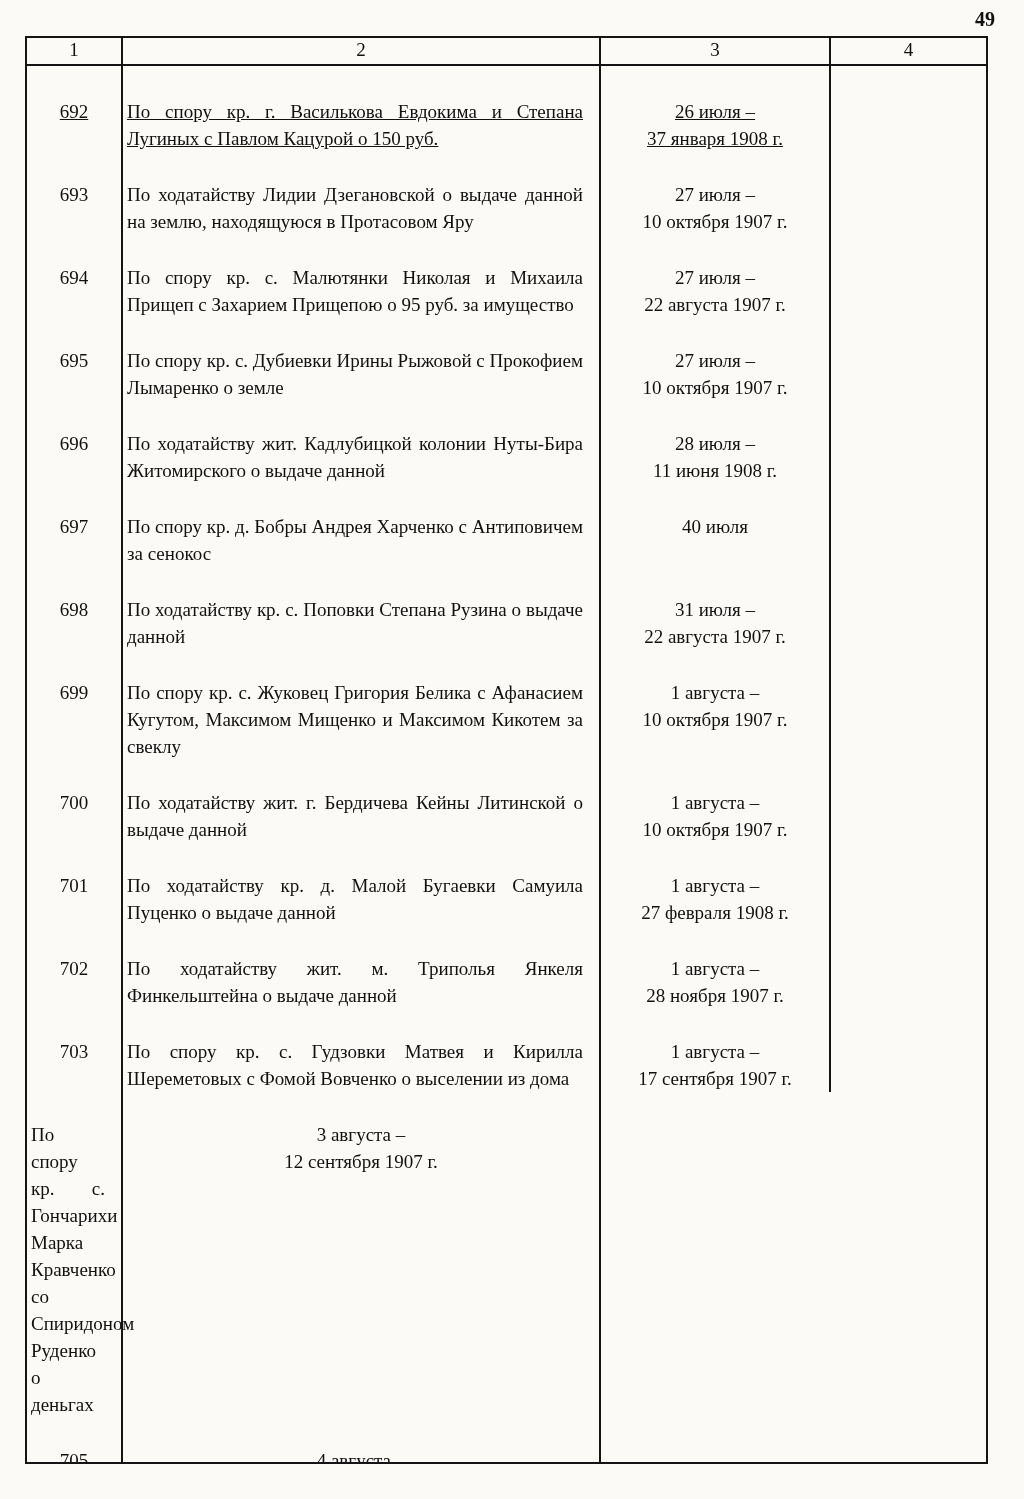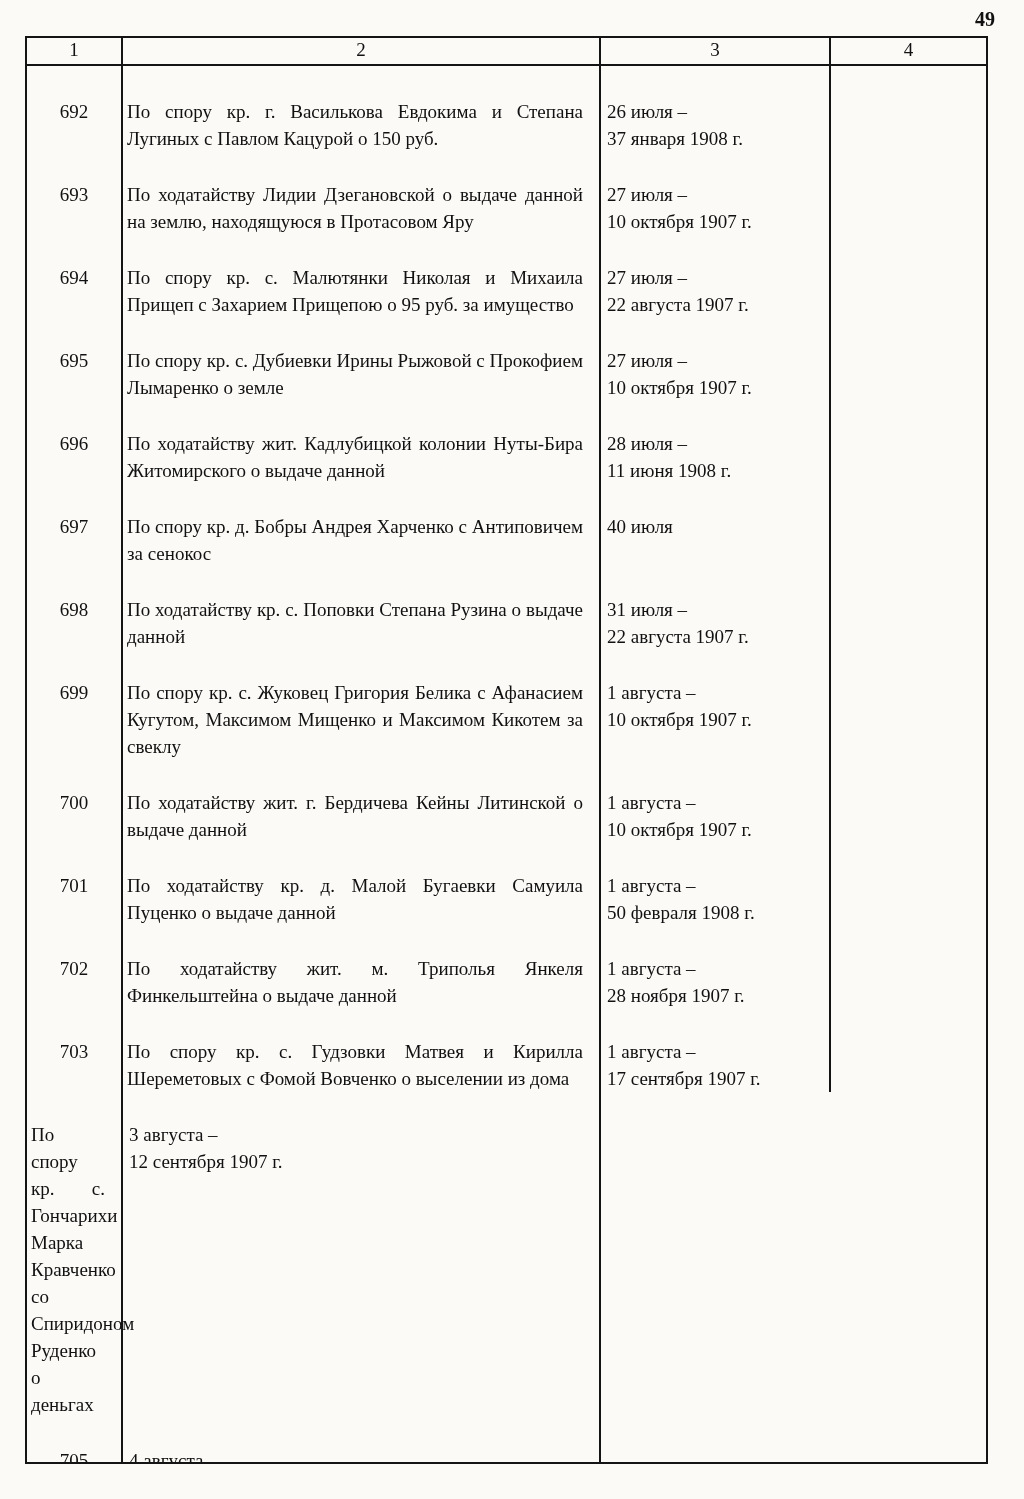--- a/index.html
+++ b/index.html
@@ -54,36 +54,37 @@
   }
   .trow {
     display: grid;
     grid-template-columns: 96px 478px 230px 1fr;
   }
   .trow > div {
     padding-top: 29px;
   }
   .trow:first-child > div {
     padding-top: 32px;
+    text-decoration: underline;
   }
   .c1 {
     text-align: center;
     font-size: 19px;
     line-height: 27px;
   }
   .c2 {
     font-size: 19px;
     line-height: 27px;
     text-align: justify;
     padding-left: 4px;
     padding-right: 16px;
     box-sizing: border-box;
   }
   .c3 {
-    text-align: left;
+    text-align: center;
     font-size: 19px;
     line-height: 27px;
     padding-left: 6px;
     padding-right: 6px;
     box-sizing: border-box;
   }
   .c4 {
     min-height: 10px;
   }
   
@@ -180,21 +181,21 @@
           <div>1 августа –</div>
           <div>10 октября 1907 г.</div>
         </div>
     <div class="c4"></div>
   </div>
       <div class="trow">
     <div class="c1">701</div>
     <div class="c2">По ходатайству кр. д. Малой Бугаевки Самуила Пуценко о выдаче данной</div>
     <div class="c3">
           <div>1 августа –</div>
-          <div>50 февраля 1908 г.</div>
+          <div>27 февраля 1908 г.</div>
         </div>
     <div class="c4"></div>
   </div>
       <div class="trow">
     <div class="c1">702</div>
     <div class="c2">По ходатайству жит. м. Триполья Янкеля Финкельштейна о выдаче данной</div>
     <div class="c3">
           <div>1 августа –</div>
           <div>28 ноября 1907 г.</div>
         </div>

